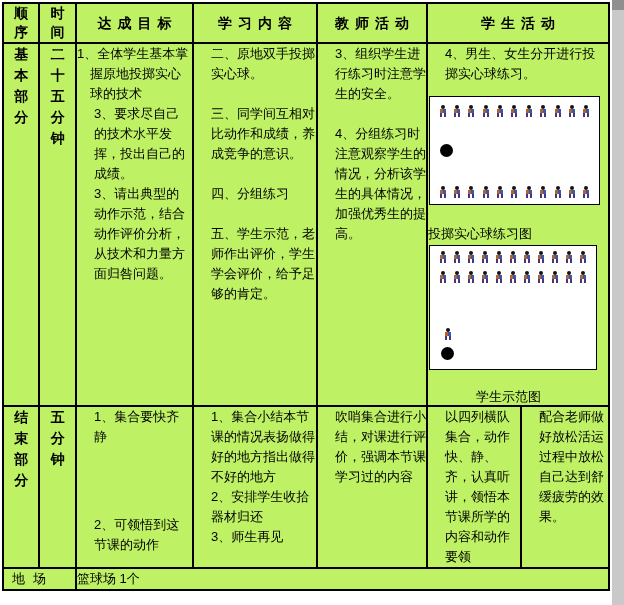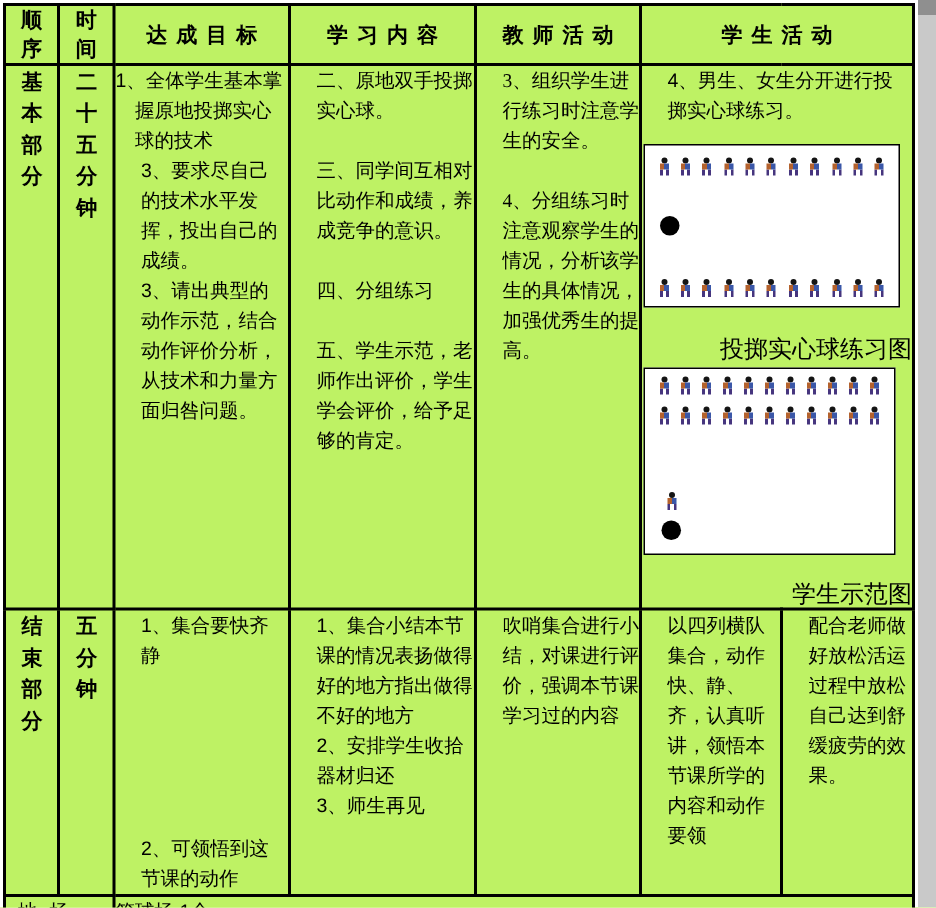--- a/index.html
+++ b/index.html
@@ -22,22 +22,22 @@
   tr.hdr th{vertical-align:middle;text-align:center;font-weight:bold;font-size:14px;}
   .hspread{letter-spacing:6px;text-indent:6px;}
   .vhead{width:1.2em;margin:0 auto;word-break:break-all;line-height:19px;}
   td.vcell{vertical-align:middle;text-align:center;}
   .vtext{width:1.05em;margin:0 auto;word-break:break-all;
          font-weight:bold;font-size:14px;line-height:21px;text-align:right;}
   .cell{padding:3px 4px;}
   .para{margin:0;white-space:normal;padding-left:17px;}
   .hang{padding-left:13px;text-indent:-13px;}
   .gap .para + .para{margin-top:20px;}
-  .cell-teacher-basic{padding-top:22px;font-family:Liberation Serif, serif;}
-  .cell-goals-end .para + .para{margin-top:109px;}
+  .cell-teacher-basic{padding-top:22px;}
+  .cell-goals-end .para + .para{margin-top:68px;}
   .cell-student-basic{padding:4px 5px;}
   
   .figure{position:relative;border:1px solid #000;background:#fff;}
   .fig1{margin-top:12px;margin-left:1px;width:169px;height:107px;}
   .fig2{margin-top:2px;margin-left:1px;width:166px;height:123px;}
   .prow{position:absolute;left:9px;right:9px;display:flex;justify-content:space-between;}
   .fig1 .prow.r-top{top:8px;}
   .fig1 .prow.r-bottom{bottom:6px;}
   .fig2 .prow.r-1{top:5px;}
   .fig2 .prow.r-2{top:25px;}
@@ -46,21 +46,21 @@
     background:#141414;margin:0 auto;}
   .person::after{content:"";display:block;width:6px;height:8px;margin:0 auto;
     background-image:
       linear-gradient(90deg,#b4622d 0 50%,#3a57a8 50% 100%),
       linear-gradient(90deg,#46357e 0 33%,#ffffff 33% 67%,#46357e 67% 100%);
     background-size:6px 4px,6px 4px;background-position:0 0,0 4px;background-repeat:no-repeat;}
   .ball{position:absolute;width:13px;height:13px;border-radius:50%;background:#000;}
   .fig1 .ball{left:10px;top:47px;}
   .fig2 .demo-person{position:absolute;left:14px;top:82px;}
   .fig2 .ball{left:11px;top:101px;}
-  .caption{font-size:16px;line-height:16px;text-align:right;}
+  .caption{font-size:13px;line-height:16px;}
   .cap1{margin-top:21px;margin-bottom:3px;}
   .cap2{margin-top:19px;padding-left:48px;}
   
   td.flabel{vertical-align:middle;text-align:center;font-weight:bold;font-size:14px;
     letter-spacing:8px;text-indent:8px;}
   td.fvalue{vertical-align:middle;padding-left:9px;font-size:13px;margin-top:35px;}
   
   .scrollbar{position:absolute;right:0;top:0;width:12px;height:605px;background:#c9c9c9;}
   .scrollbar-thumb{width:12px;height:10px;background:#8f8f8f;}
 </style>

